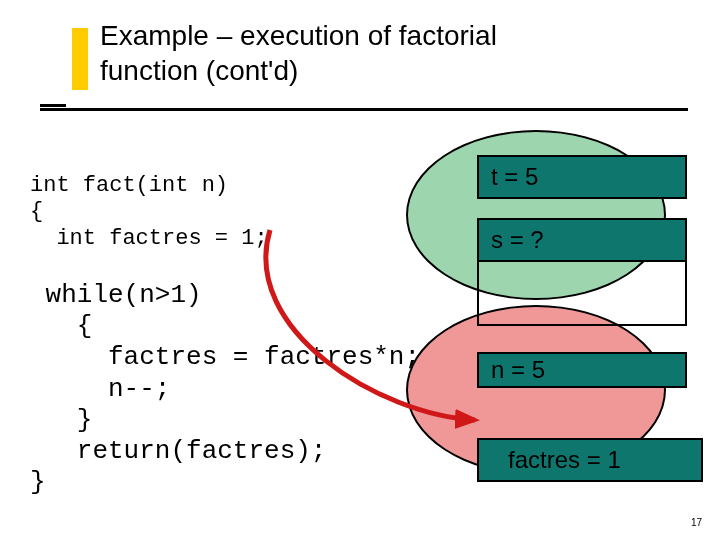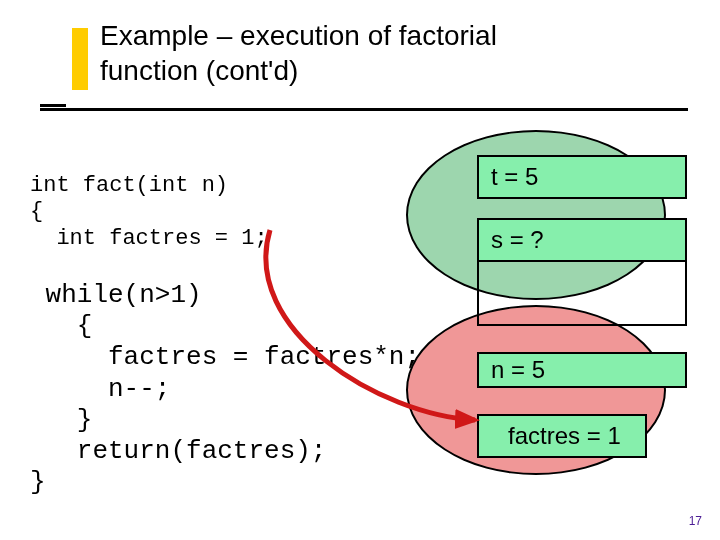--- a/index.html
+++ b/index.html
@@ -12,30 +12,30 @@
   .rule-stub { position: absolute; left: 40px; top: 104px; width: 26px; height: 3px; background: #000; }
 
   .call { position: absolute; left: 115px; top: 122px; font-family: "Courier New", monospace; font-weight: bold; font-size: 24px; }
 
   .code { position: absolute; left: 30px; top: 160px; font-family: Liberation Mono, monospace; font-size: 22px; line-height: 1.2; white-space: pre; margin-top: 13px; }
   .code2 { position: absolute; left: 30px; top: 280px; font-family: "Courier New", monospace; font-size: 26px; line-height: 1.2; white-space: pre; }
 
   .ell-green { position: absolute; left: 406px; top: 130px; width: 260px; height: 170px; border: 2px solid #000; border-radius: 50%; background: rgba(91,186,120,0.6); }
   .ell-red   { position: absolute; left: 406px; top: 305px; width: 260px; height: 170px; border: 2px solid #000; border-radius: 50%; background: rgba(232,96,96,0.65); }
 
-  .rect-box { position: absolute; border: 2px solid #000; background: #86efac; font-size: 24px; padding: 8px 12px; display: flex; align-items: center; }
+  .rect-box { position: absolute; border: 2px solid #000; background: #0f766e; font-size: 24px; padding: 8px 12px; display: flex; align-items: center; }
   #box-t { left: 477px; top: 155px; width: 210px; height: 44px; }
   #box-s { left: 477px; top: 218px; width: 210px; height: 44px; }
   #box-spacer { left: 477px; top: 262px; width: 210px; height: 64px; background: transparent; border-top: none; }
   #box-n { left: 477px; top: 352px; width: 210px; height: 36px; }
-  #box-f { left: 477px; top: 414px; width: 170px; height: 44px; padding-left: 29px; }
+  #box-f { left: 477px; top: 438px; width: 226px; height: 44px; padding-left: 29px; }
 
   .arrow-wrap { position: absolute; left: 250px; top: 220px; width: 250px; height: 150px; pointer-events: none; }
 
-  .page-num { position: absolute; right: 18px; bottom: 12px; font-size: 12px; color: #4c1d95; text-align: center; }
+  .page-num { position: absolute; right: 18px; bottom: 12px; font-size: 10px; color: #000000; text-align: center; }
 </style>
 </head>
 <body>
 
 <div class="slide">
 
   <div class="title-accent"></div>
   <div class="rule-stub"></div>
 
   <div class="title">

